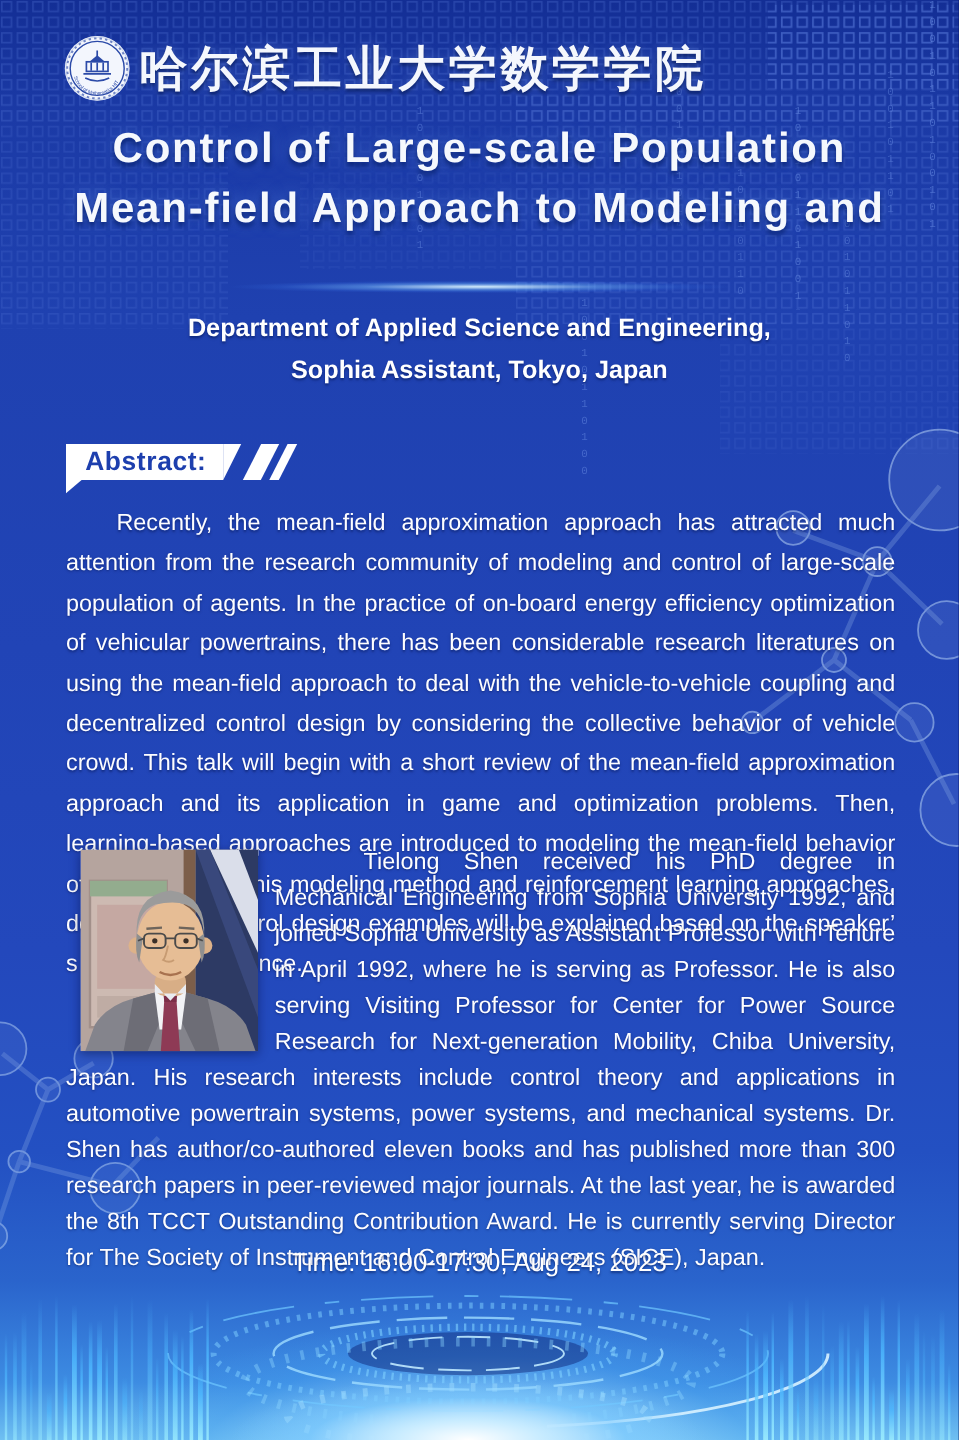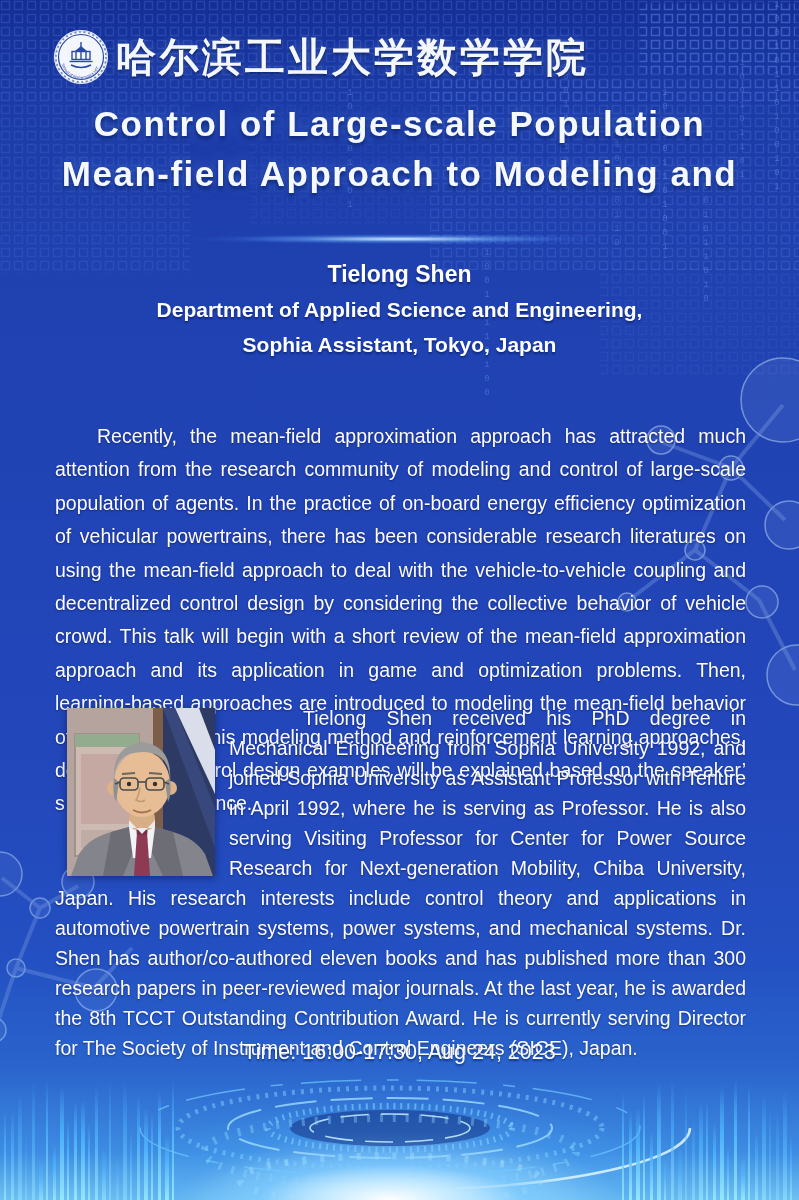--- a/index.html
+++ b/index.html
@@ -172,25 +172,32 @@
   </svg>
   <div class="abs org-name">哈尔滨工业大学数学学院</div>
 
   <div class="abs title-block">
     <div class="title-line">Control of Large-scale Population</div>
     <div class="title-line">Mean-field Approach to Modeling and</div>
   </div>
   <div class="abs lens-flare deco"></div>
 
   <div class="abs speaker-block">
-    <div class="speaker-name">Tielong Shen</div>
     <div class="speaker-affil">Department of Applied Science and Engineering,</div>
     <div class="speaker-affil">Sophia Assistant, Tokyo, Japan</div>
   </div>
 
+  <div class="abs badge-row">
+    <div class="badge-main">
+      <span class="badge-label">Abstract:</span>
+      <span class="badge-tail"></span>
+    </div>
+    <span class="stripe stripe-1"></span>
+    <span class="stripe stripe-2"></span>
+  </div>
 
   <div class="abs abstract-text">Recently, the mean-field approximation approach has attracted much attention from the research community of modeling and control of large-scale population of agents. In the practice of on-board energy efficiency optimization of vehicular powertrains, there has been considerable research literatures on using the mean-field approach to deal with the vehicle-to-vehicle coupling and decentralized control design by considering the collective behavior of vehicle crowd. This talk will begin with a short review of the mean-field approximation approach and its application in game and optimization problems. Then, learning-based approaches are introduced to modeling the mean-field behavior of vehicles. With this modeling method and reinforcement learning approaches, decentralized control design examples will be explained based on the speaker’ s research experience.</div>
 
   <div class="abs bio-block">
     <svg class="speaker-photo" viewBox="0 0 148 168" preserveAspectRatio="none">
       <rect x="0" y="0" width="148" height="168" fill="#b5a49e"></rect>
       <rect x="86" y="0" width="10" height="168" fill="#7c5e4a"></rect>
       <rect x="96" y="0" width="52" height="168" fill="#2d3a64"></rect>
       <polygon points="108,0 132,0 148,42 148,86 108,0" fill="#e9edf5" opacity=".92"></polygon>
       <polygon points="96,0 108,0 148,100 148,140" fill="#3c4c82" opacity=".8"></polygon>

